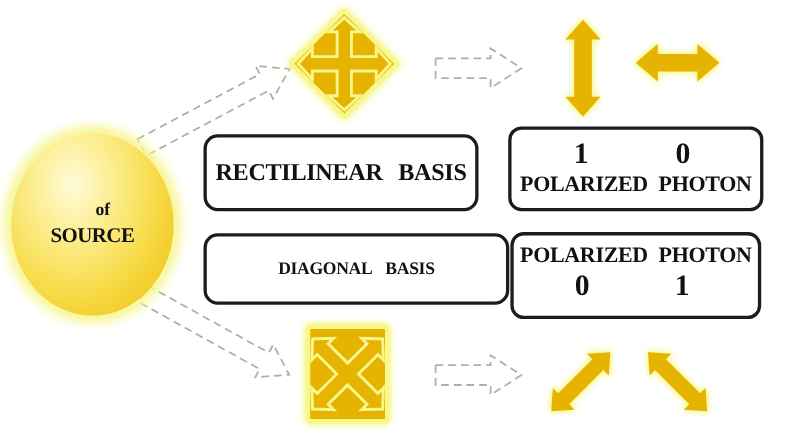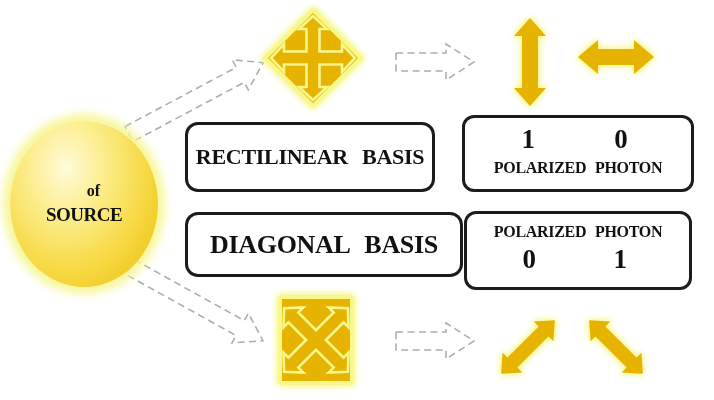--- a/index.html
+++ b/index.html
@@ -22,31 +22,31 @@
   #source-circle .l1,#source-circle .l3{font-size:19px;letter-spacing:-0.5px;}
   #source-circle .l2{font-size:16px;margin-left:19px;}
 
   
   .box{
     background:#fff;border:3px solid #1c1c1c;border-radius:13px;
     display:flex;align-items:center;justify-content:center;
     font-weight:bold;box-sizing:border-box;
   }
   #box-rectilinear{left:185px;top:122px;width:250px;height:70px;font-size:22px;word-spacing:9px;letter-spacing:-0.3px;}
-  #box-diagonal  {left:185px;top:212px;width:278px;height:65px;font-size:26px;word-spacing:9px;letter-spacing:-0.3px;}
+  #box-diagonal  {left:185px;top:212px;width:278px;height:65px;font-size:16px;word-spacing:9px;letter-spacing:-0.3px;}
 
   .outbox{background:#fff;border:3px solid #1c1c1c;border-radius:12px;box-sizing:border-box;
           font-weight:bold;}
   #box-out-rect{left:462px;top:115px;width:232px;height:77px;}
   #box-out-diag{left:464px;top:211px;width:228px;height:79px;}
   .bits-row{position:relative;height:32px;}
   .bits-row .bit{position:absolute;top:0;font-size:27px;line-height:30px;transform:translateX(-50%);}
   .bit-l{left:28%;}
   .bit-r{left:69%;}
-  .out-label{text-align:center;font-size:16px;line-height:24px;word-spacing:5px;letter-spacing:-0.3px;}
+  .out-label{text-align:center;font-size:20px;line-height:24px;word-spacing:5px;letter-spacing:-0.3px;}
   #box-out-rect .bits-row{margin-top:6px;}
   #box-out-diag .out-label{margin-top:6px;}
 </style>
 </head>
 <body>
 
 <div id="stage">
 
   <svg class="abs" style="left:0;top:0" width="714" height="400" viewBox="0 0 714 400">
     <g transform="translate(129,134) rotate(-28)">

